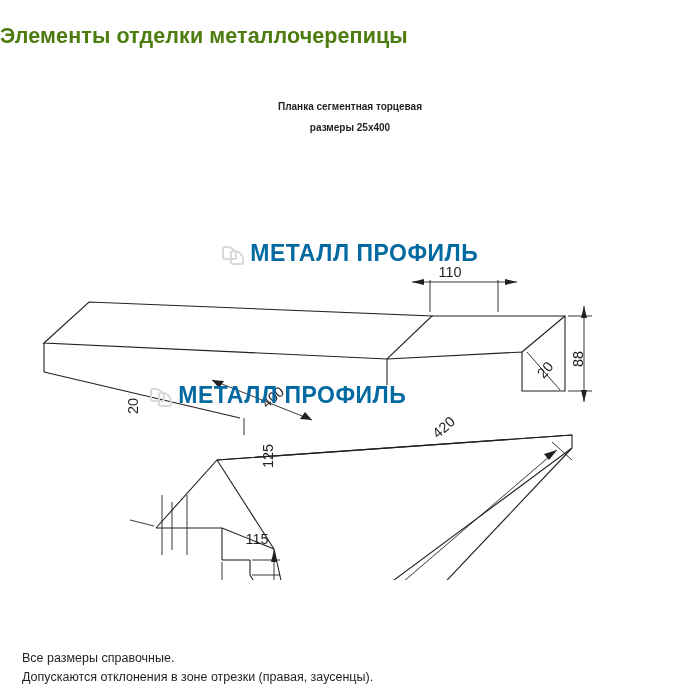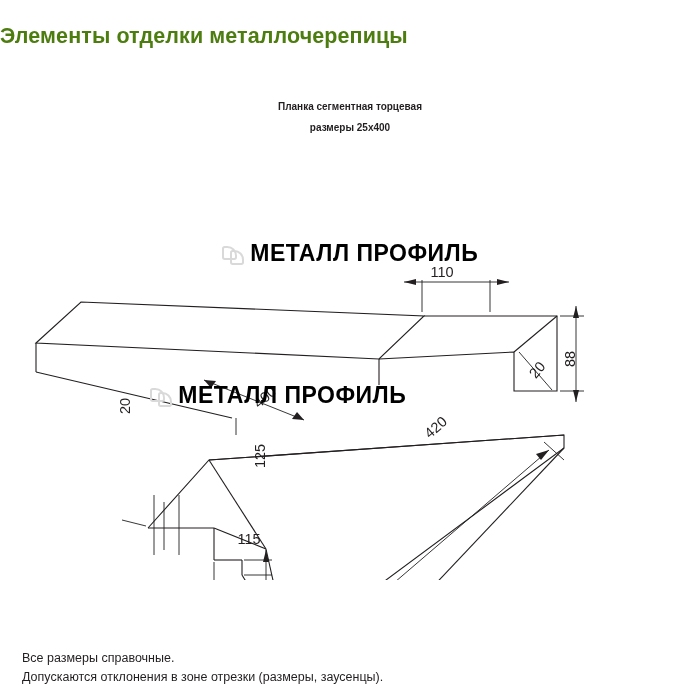--- a/index.html
+++ b/index.html
@@ -40,21 +40,21 @@
     font-weight: bold;
     line-height: 21px;
     color: #231f20;
   }
   .subtitle .line2 {
     display: block;
   }
   .drawing {
     position: absolute;
     top: 130px;
-    left: 4px;
+    left: 12px;
     width: 577px;
     height: 450px;
   }
   .drawing svg {
     display: block;
   }
   .footnotes {
     position: absolute;
     left: 22px;
     bottom: 14px;
@@ -62,21 +62,21 @@
     line-height: 18.5px;
     color: #231f20;
     margin-top: 15px;
   }
   .footnotes span {
     display: block;
   }
   .wm {
     position: absolute;
     pointer-events: none;
-    color: #000000;
+    color: #0369a1;
     font-weight: bold;
     white-space: nowrap;
     font-family: "Liberation Sans", sans-serif;
   }
   .wm .mark {
     display: inline-block;
     position: relative;
     width: 1.05em;
     height: 0.78em;
     vertical-align: -0.08em;
@@ -207,16 +207,16 @@
   <div class="wm wm-1">
     <span class="mark"></span><span>МЕТАЛЛ ПРОФИЛЬ</span>
   </div>
 
   <div class="wm wm-2">
     <span class="mark"></span><span>МЕТАЛЛ ПРОФИЛЬ</span>
   </div>
 
   <div class="footnotes">
     <span>Все размеры справочные.</span>
-    <span>Допускаются отклонения в зоне отрезки (размеры, заусенцы).</span>
+    <span>Допускаются отклонения в зоне отрезки (правая, заусенцы).</span>
   </div>
 
 </div>
 
 </body></html>

